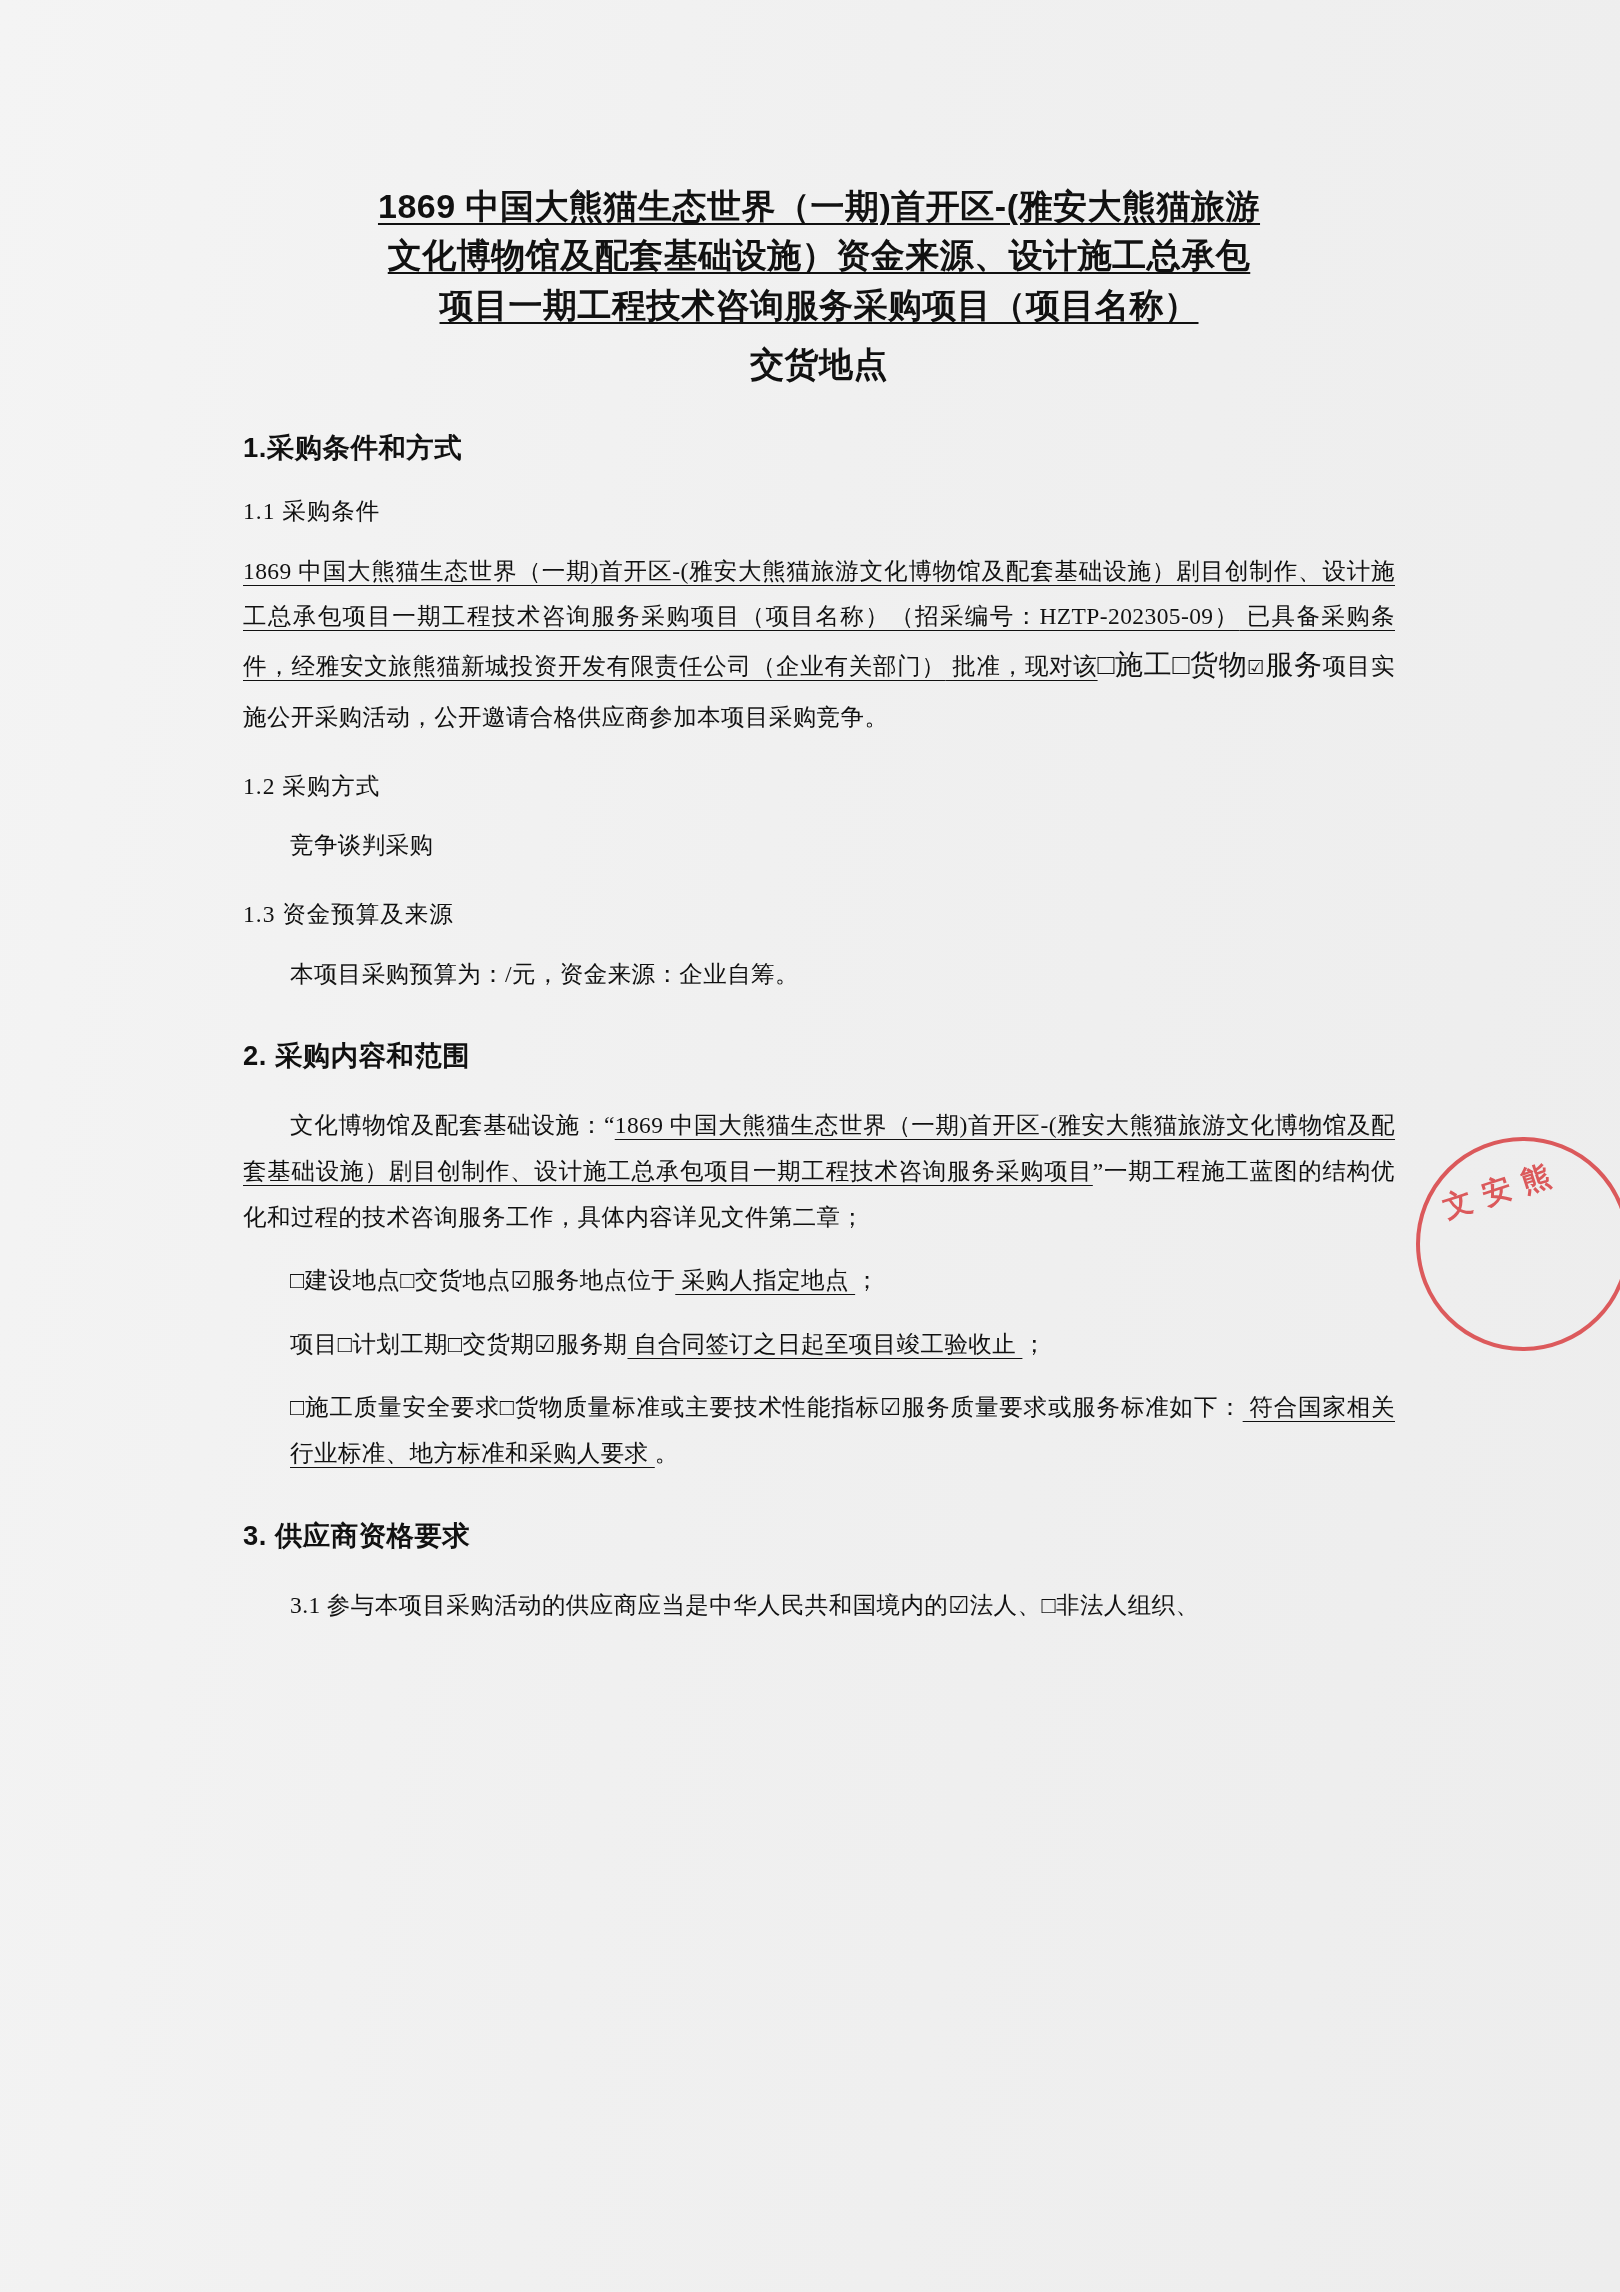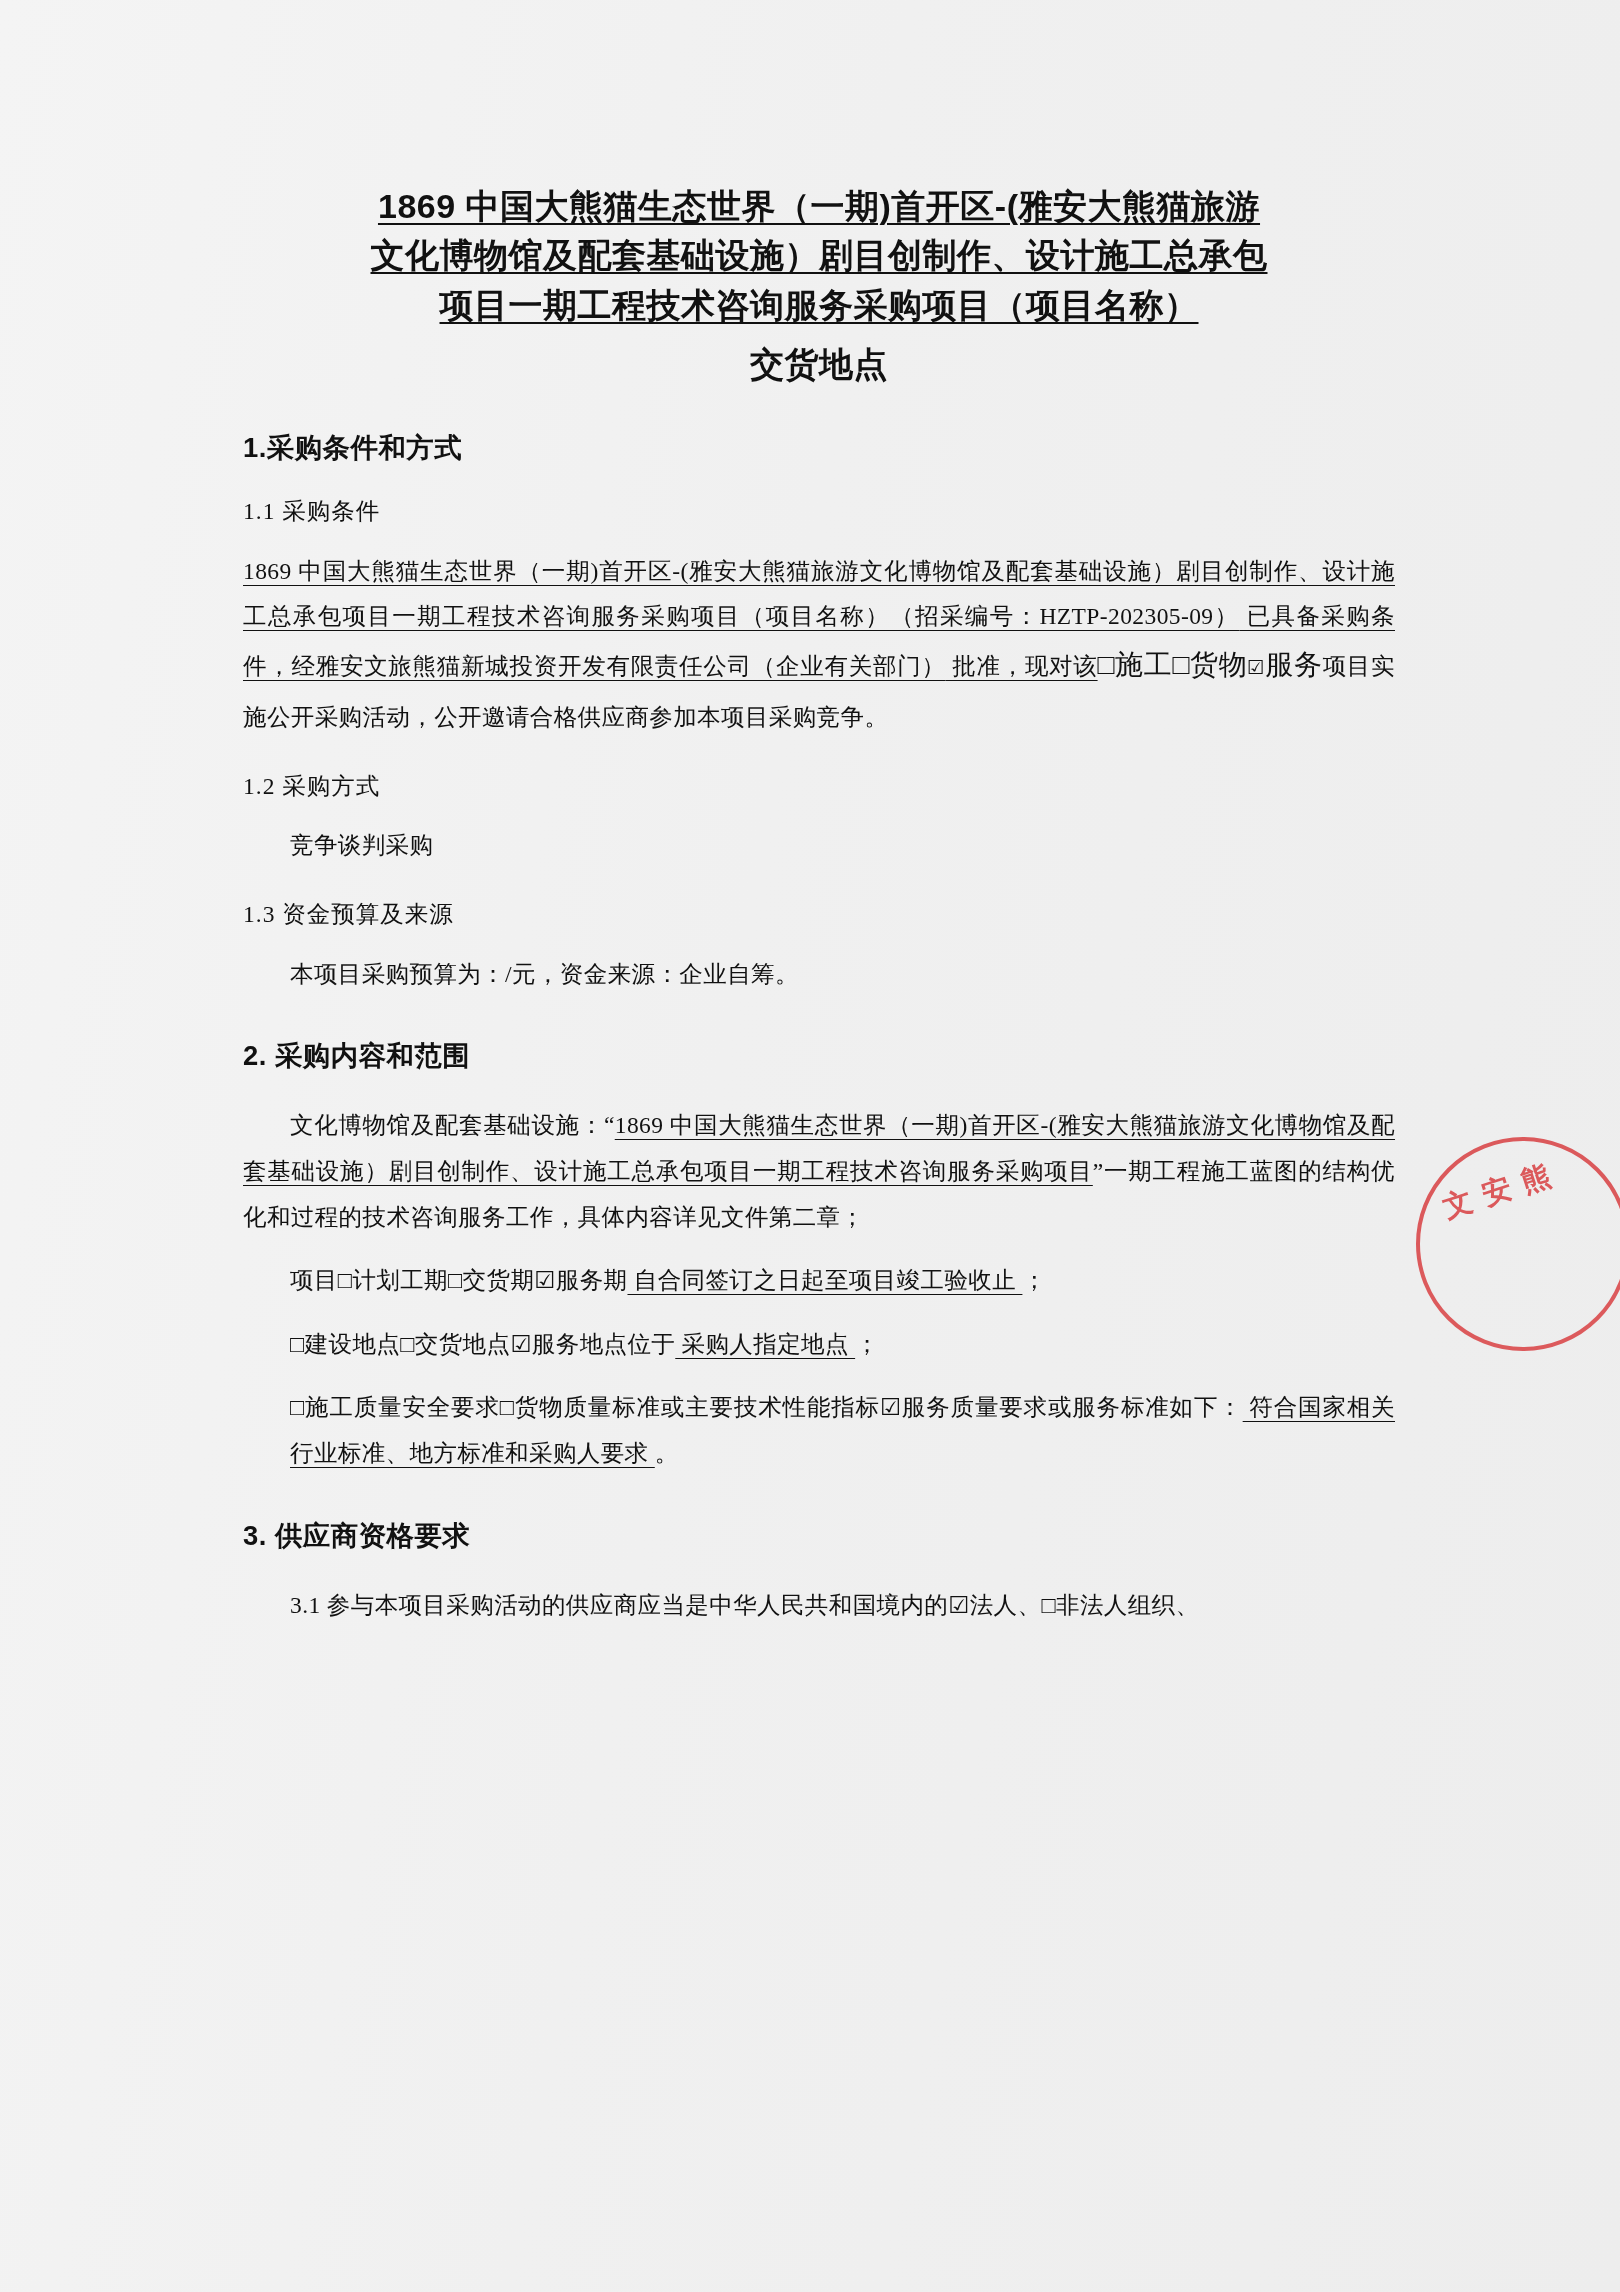--- a/index.html
+++ b/index.html
@@ -124,44 +124,44 @@
 </head>
 <body>
 
 <div class="page">
   <div class="paper"></div>
 
   <div class="content">
 
     <div class="title-block">
       <span class="title-line">1869 中国大熊猫生态世界（一期)首开区-(雅安大熊猫旅游</span>
-      <span class="title-line">文化博物馆及配套基础设施）剧目创制作、设计施工总承包</span>
+      <span class="title-line">文化博物馆及配套基础设施）资金来源、设计施工总承包</span>
       <span class="title-line">项目一期工程技术咨询服务采购项目（项目名称）</span>
       <span class="title-sub">交货地点</span>
     </div>
 
     <h2 class="sec">1.采购条件和方式</h2>
 
     <h3 class="sub">1.1 采购条件</h3>
 
     <p class="body"><span class="para-underline"> 1869 中国大熊猫生态世界（一期)首开区-(雅安大熊猫旅游文化博物馆及配套基础设施）剧目创制作、设计施工总承包项目一期工程技术咨询服务采购项目（项目名称）（招采编号：HZTP-202305-09）</span><span class="para-underline"> 已具备采购条件，经雅安文旅熊猫新城投资开发有限责任公司（企业有关部门）</span><span class="para-underline"> 批准，现对该</span><span class="cb">□施工</span><span class="cb">□货物</span><span class="cb">☑服务</span><span>项目实施公开采购活动，公开邀请合格供应商参加本项目采购竞争。</span></p>
 
     <h3 class="sub">1.2 采购方式</h3>
     <p class="body indent">竞争谈判采购</p>
 
     <h3 class="sub">1.3 资金预算及来源</h3>
     <p class="body indent">本项目采购预算为：/元，资金来源：企业自筹。</p>
 
     <h2 class="sec">2. 采购内容和范围</h2>
 
     <p class="body indent"><span>文化博物馆及配套基础设施：“</span><span class="para-underline">1869 中国大熊猫生态世界（一期)首开区-(雅安大熊猫旅游文化博物馆及配套基础设施）剧目创制作、设计施工总承包项目一期工程技术咨询服务采购项目</span><span>”一期工程施工蓝图的结构优化和过程的技术咨询服务工作，具体内容详见文件第二章；</span></p>
 
+    <p class="body indent2"><span>□建设地点□交货地点☑服务地点位于</span><span class="u"> 采购人指定地点 </span><span>；</span></p>
+
     <p class="body indent2"><span>项目□计划工期□交货期☑服务期</span><span class="u"> 自合同签订之日起至项目竣工验收止 </span><span>；</span></p>
-
-    <p class="body indent2"><span>□建设地点□交货地点☑服务地点位于</span><span class="u"> 采购人指定地点 </span><span>；</span></p>
 
     <p class="body indent2"><span>□施工质量安全要求□货物质量标准或主要技术性能指标☑服务质量要求或服务标准如下：</span><span class="u"> 符合国家相关行业标准、地方标准和采购人要求 </span><span>。</span></p>
 
 
     <h2 class="sec">3.  供应商资格要求</h2>
     <p class="body indent">3.1 参与本项目采购活动的供应商应当是中华人民共和国境内的☑法人、□非法人组织、</p>
 
   </div>
 
   <div class="seal">

